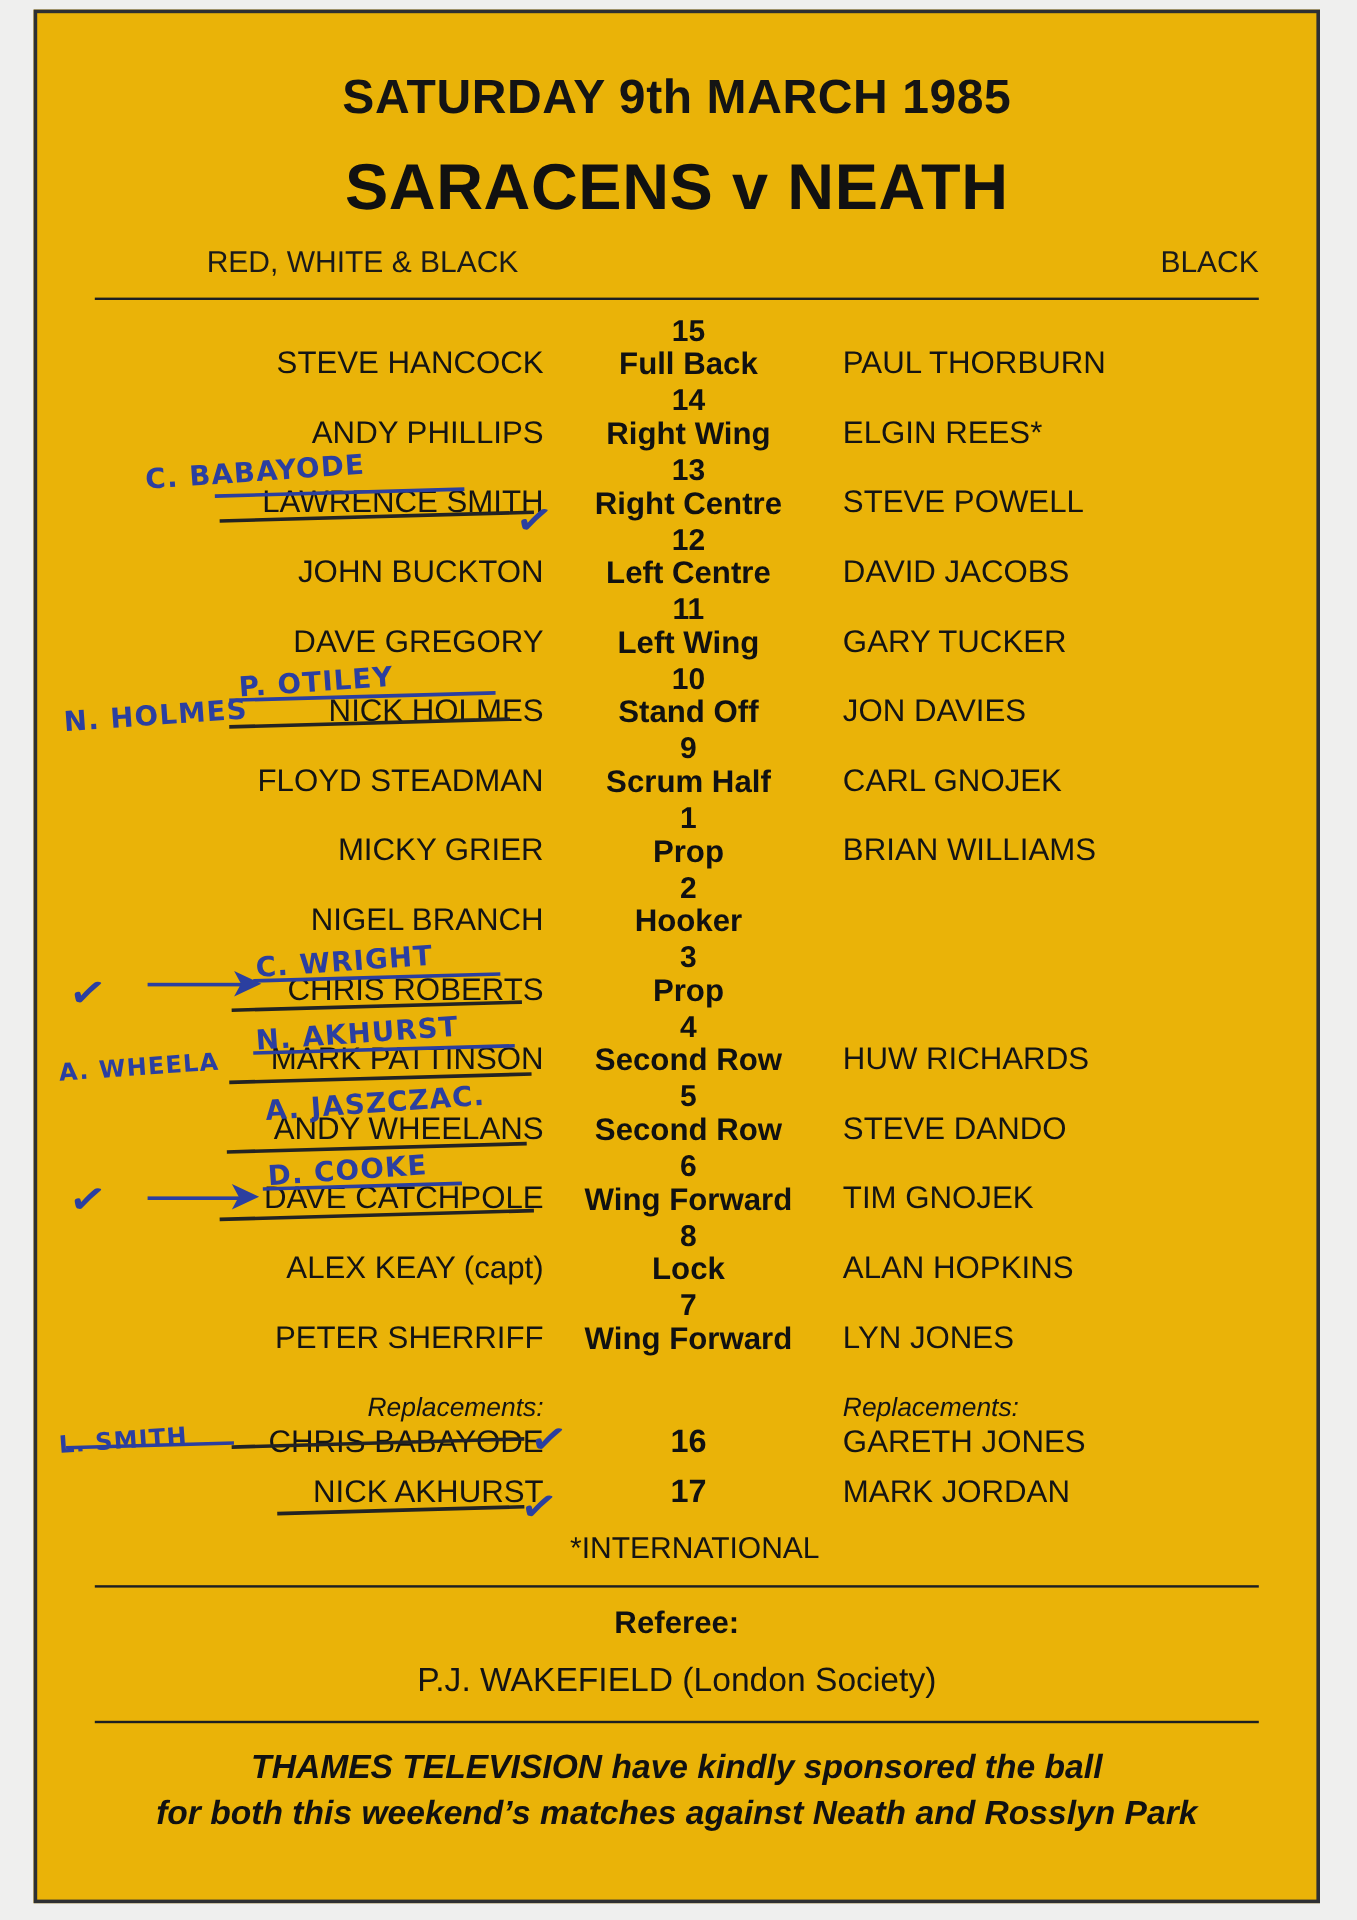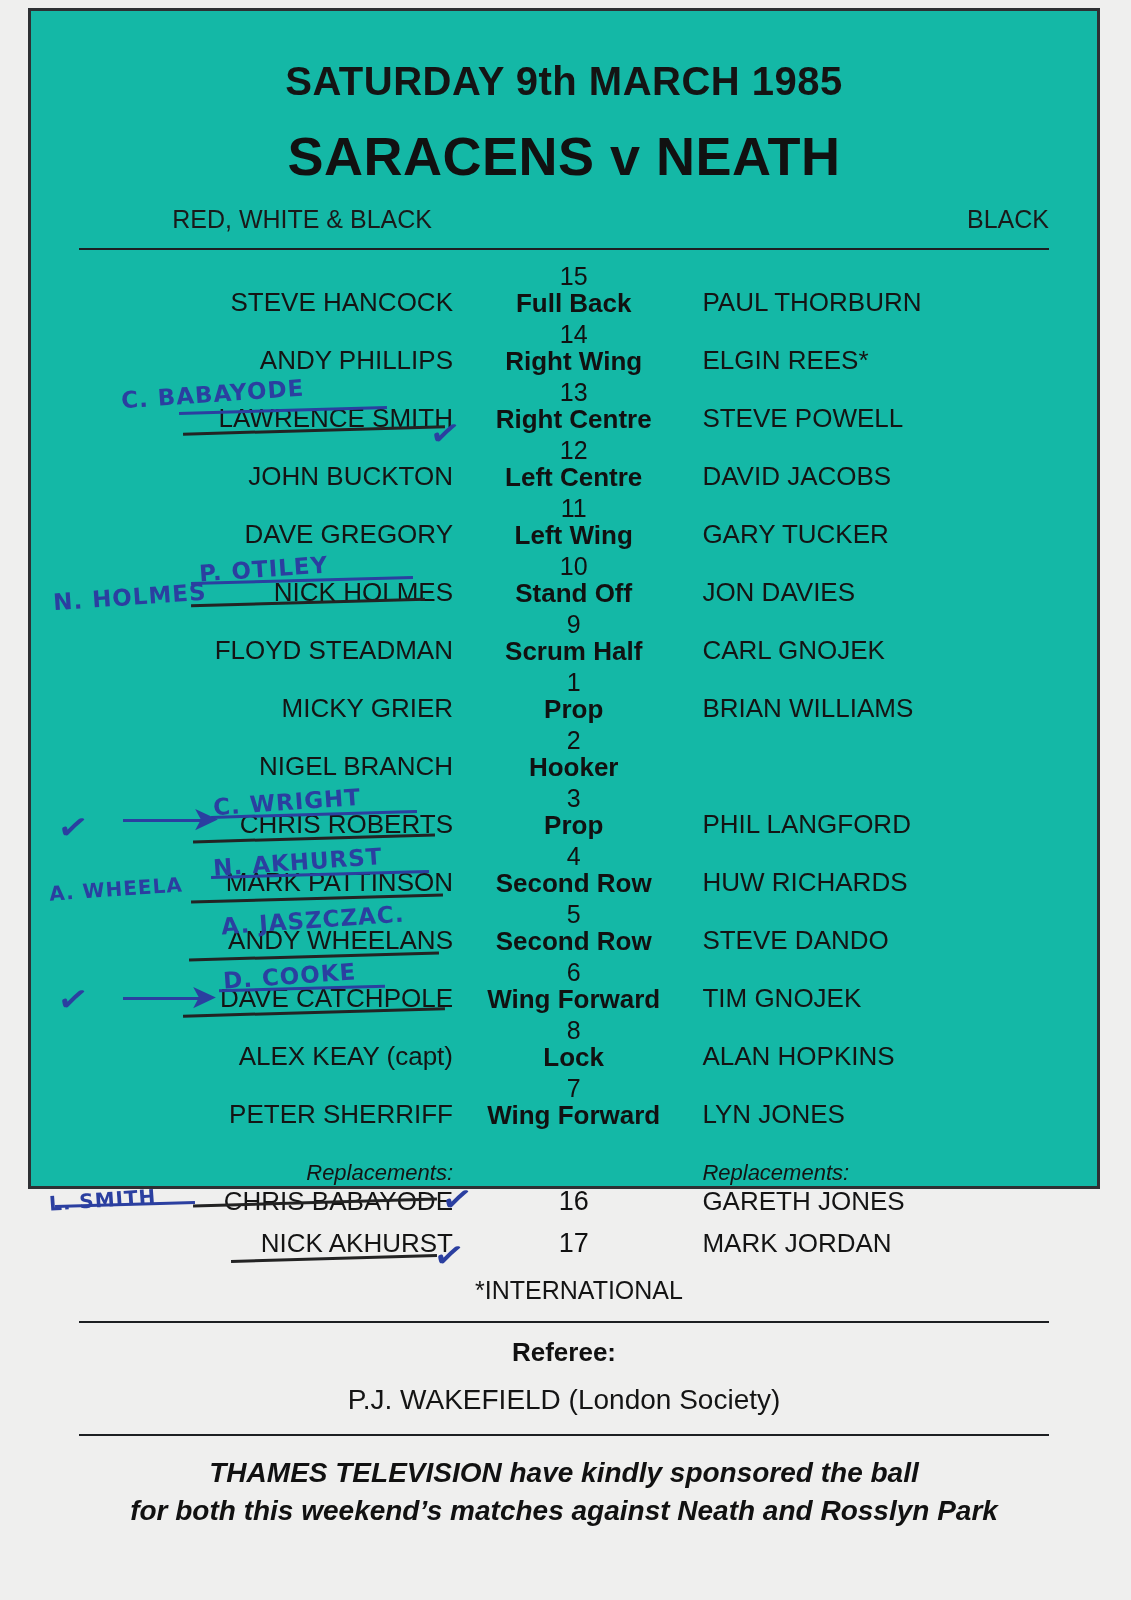--- a/index.html
+++ b/index.html
@@ -15,22 +15,22 @@
     width: 1131px;
     height: 1600px;
     background: #efefee;
     overflow: hidden;
   }
   .sheet {
     position: absolute;
     left: 28px;
     top: 8px;
     width: 1072px;
-    height: 1181px;
-    background: #14b8a6;
+    height: 1578px;
+    background: #eab308;
     border: 3px solid #2e3033;
     box-sizing: border-box;
   }
   .inner {
     position: absolute;
     left: 0;
     top: 0;
     right: 0;
     bottom: 0;
     padding: 0 48px;
@@ -94,21 +94,21 @@
     white-space: nowrap;
   }
   .cell-mid {
     width: 22%;
     text-align: center;
     box-sizing: border-box;
   }
   .cell-mid .num {
     display: block;
     font-size: 25px;
-    font-weight: normal;
+    font-weight: bold;
     line-height: 1.0;
     color: #111;
   }
   .cell-mid .pos {
     display: block;
     font-size: 26px;
     font-weight: bold;
     line-height: 1.12;
     color: #111;
     white-space: nowrap;
@@ -336,21 +336,20 @@
             <span class="pos">Hooker</span>
           </div>
         </div>
 
         <div class="row">
           <div class="cell-home">CHRIS ROBERTS</div>
           <div class="cell-mid">
             <span class="num">3</span>
             <span class="pos">Prop</span>
           </div>
-          <div class="cell-away">PHIL LANGFORD</div>
         </div>
 
         <div class="row">
           <div class="cell-home">MARK PATTINSON</div>
           <div class="cell-mid">
             <span class="num">4</span>
             <span class="pos">Second Row</span>
           </div>
           <div class="cell-away">HUW RICHARDS</div>
         </div>

